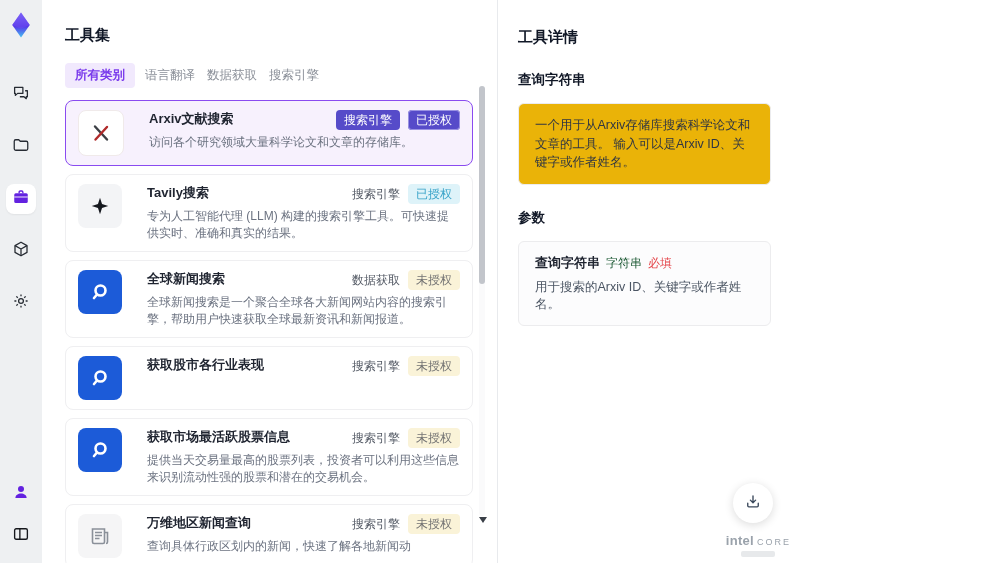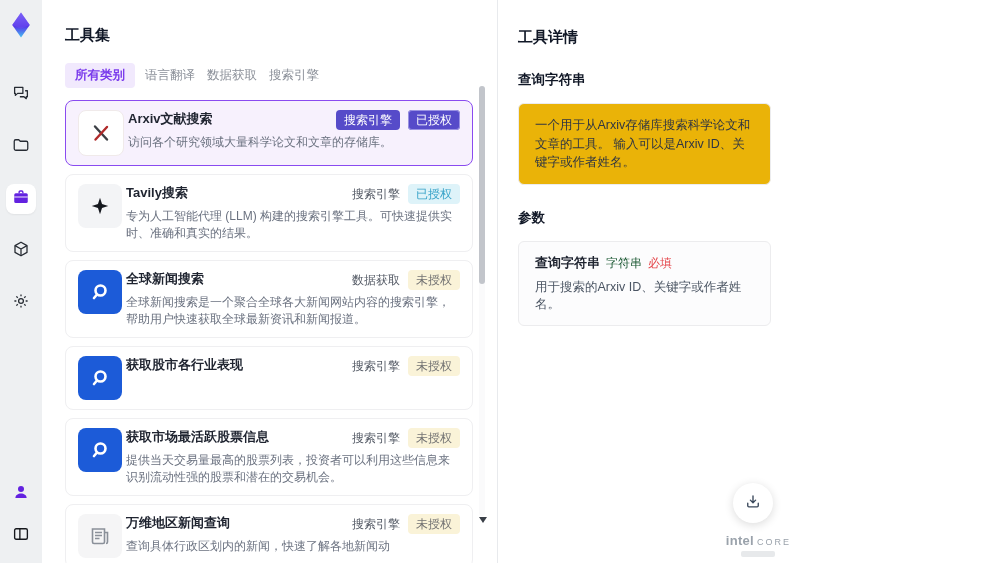--- a/index.html
+++ b/index.html
@@ -14,21 +14,21 @@
   .rail-item.active{background:#fff;box-shadow:0 1px 2px rgba(0,0,0,.06);}
   .rail-bottom{margin-top:auto;margin-bottom:12px;display:flex;flex-direction:column;gap:12px;align-items:center;}
 
   
   .list-panel{width:455px;flex-shrink:0;position:relative;padding:16px 0 0 23px;box-sizing:border-box;}
   .panel-title{font-size:15px;font-weight:bold;color:#111827;}
   .tabs{display:flex;gap:8px;margin-top:18px;align-items:center;font-size:12.5px;}
   .tab{color:#8a8f98;cursor:pointer;padding:4px 2px;border-radius:4px;}
   .tab.active{color:#7a3bec;background:#f1e9fd;padding:4px 10px;font-weight:bold;}
   .cards{margin-top:12px;display:flex;flex-direction:column;gap:8px;padding-right:24px;}
-  .card{display:flex;gap:4px;padding:9px 12px;border:1px solid #efeff1;border-radius:8px;background:#fff;cursor:pointer;}
+  .card{display:flex;gap:25px;padding:9px 12px;border:1px solid #efeff1;border-radius:8px;background:#fff;cursor:pointer;}
   .card.selected{background:#f7f1fd;border:1px solid #8a4bf0;}
   .tool-icon{width:44px;height:44px;border-radius:8px;flex-shrink:0;display:flex;align-items:center;justify-content:center;}
   .tool-icon.white{background:#fff;border:1px solid #f0eaea;}
   .tool-icon.gray{background:#f3f4f6;}
   .tool-icon.blue{background:#1c5bd8;}
   .tool-icon.paper{background:#f5f5f6;}
   .card-body{flex:1;min-width:0;}
   .card-head{display:flex;align-items:flex-start;}
   .card-title{font-size:13px;font-weight:bold;color:#1f2430;line-height:18px;}
   .card-badges{margin-left:auto;display:flex;gap:8px;align-items:center;flex-shrink:0;}

